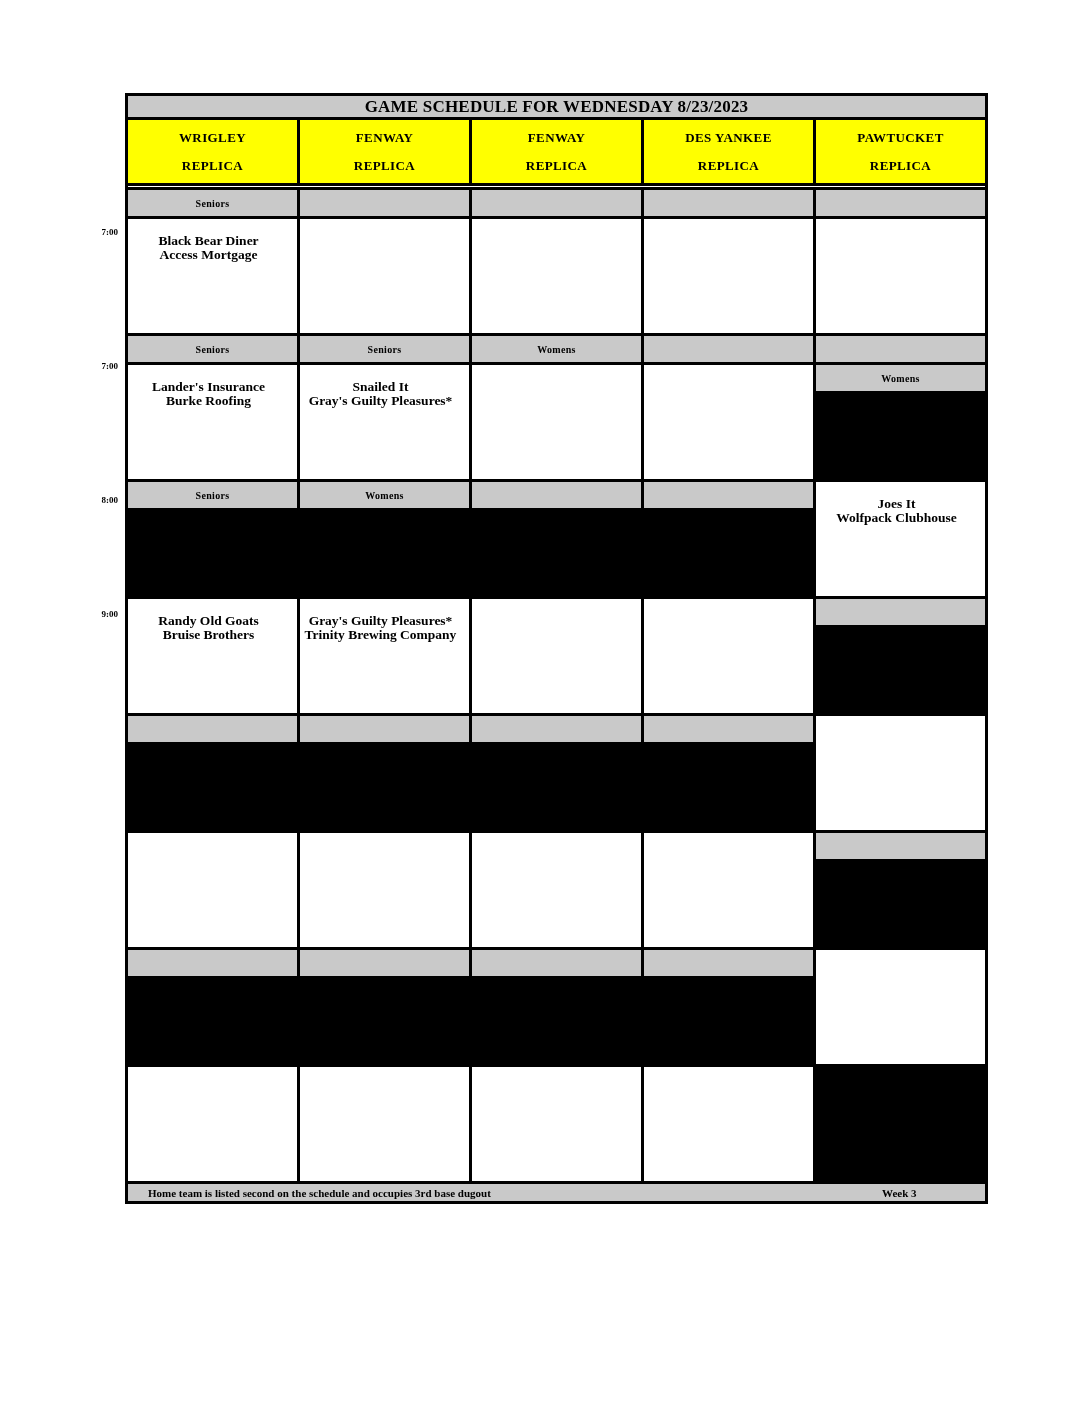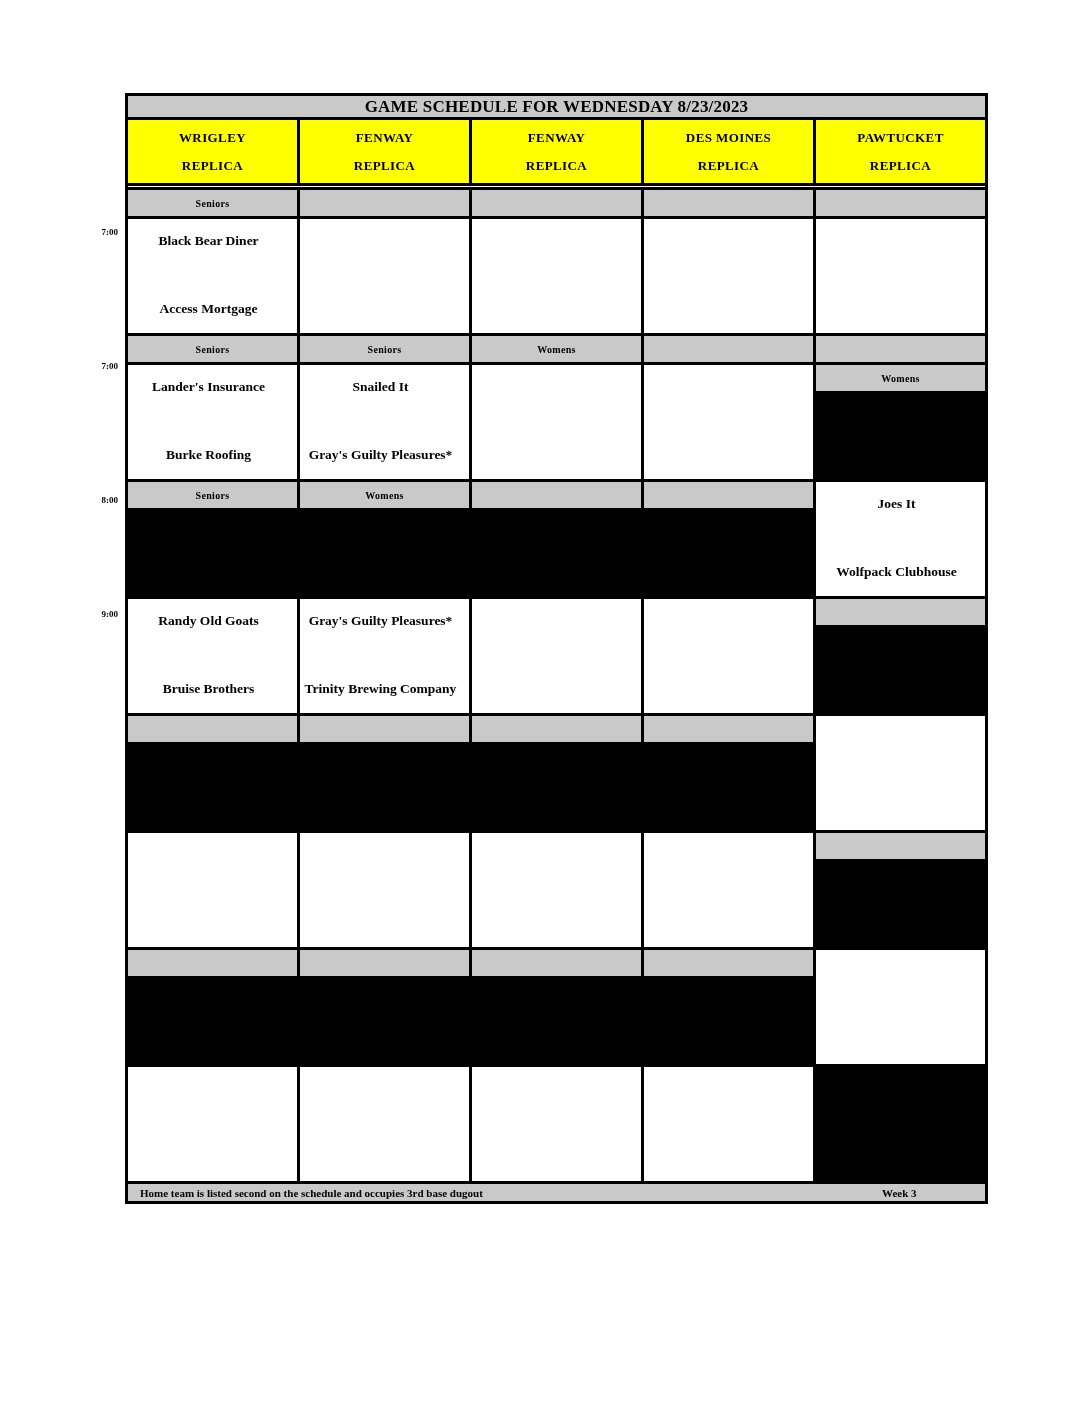--- a/index.html
+++ b/index.html
@@ -83,39 +83,38 @@
     font-size: 10px;
     font-weight: bold;
     letter-spacing: 0.3px;
   }
   .game-cell {
     background: #ffffff;
     height: 114px;
     box-sizing: border-box;
     display: flex;
     flex-direction: column;
-    justify-content: space-between;
     padding: 15px 11px 17px 3px;
   }
   .team {
     font-size: 13.5px;
     font-weight: bold;
     text-align: center;
     line-height: 14px;
     white-space: nowrap;
   }
   .footer-row {
     background: #c9c9c9;
     height: 17px;
     display: flex;
     align-items: center;
     font-size: 11px;
     font-weight: bold;
   }
-  .footer-note { padding-left: 12px; flex: 1; }
+  .footer-note { padding-left: 20px; flex: 1; }
   .week-label {
     width: 20%;
     text-align: center;
   }
 </style>
 </head>
 <body>
 
 <div class="page">
 
@@ -135,21 +134,21 @@
     </div>
     <div class="field-cell">
       <div>FENWAY</div>
       <div>REPLICA</div>
     </div>
     <div class="field-cell">
       <div>FENWAY</div>
       <div>REPLICA</div>
     </div>
     <div class="field-cell">
-      <div>DES MOINES</div>
+      <div>DES YANKEE</div>
       <div>REPLICA</div>
     </div>
     <div class="field-cell">
       <div>PAWTUCKET</div>
       <div>REPLICA</div>
     </div>
 
     <div class="spacer span-all"></div>
 
     <div class="band">Seniors</div>

